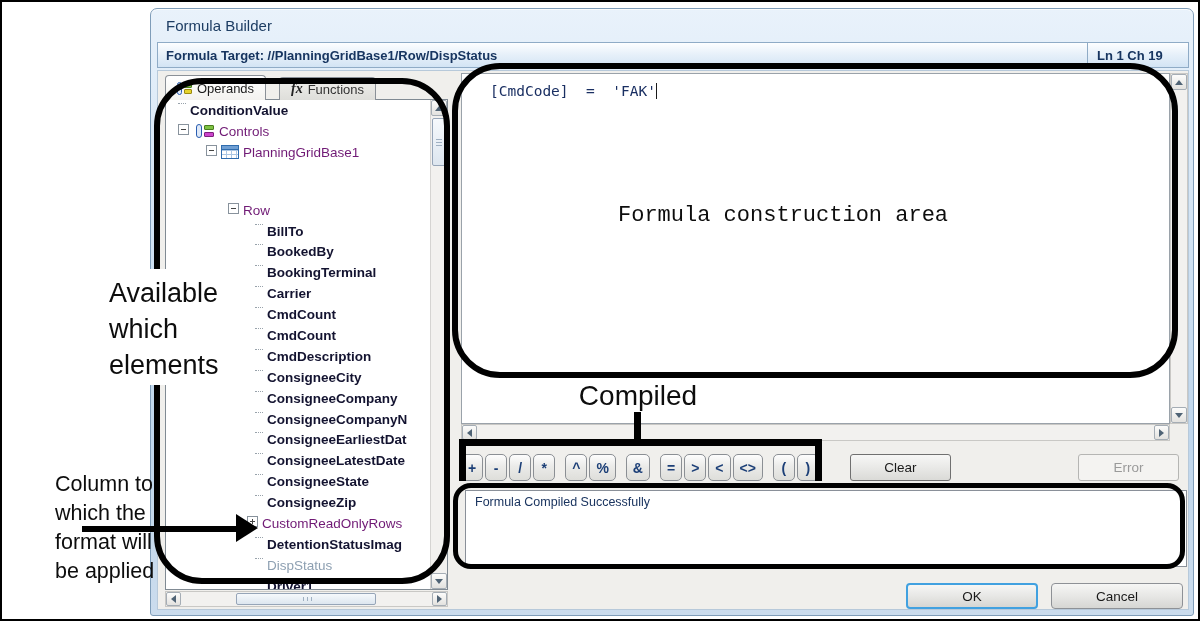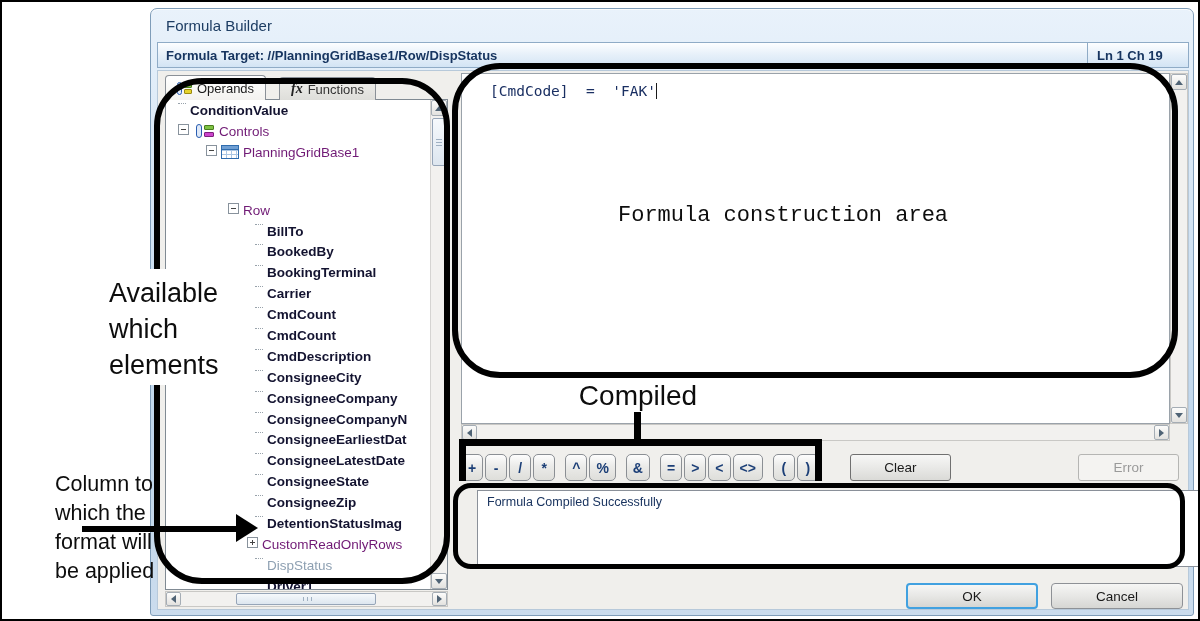--- a/index.html
+++ b/index.html
@@ -100,21 +100,21 @@
   .opkey { min-width:22px; height:27px; padding:0 6px; border:1px solid #8b8f94; border-radius:5px;
     background:linear-gradient(#fdfdfd,#ebebe9 45%,#dededa); color:#1c3f77; font-weight:bold;
     font-size:14px; display:inline-flex; align-items:center; justify-content:center;
     font-family:"Liberation Sans", sans-serif; }
   .edit-btn { position:absolute; top:445px; width:101px; height:27px; border:1px solid #707070; border-radius:3px;
     background:linear-gradient(#f7f7f6,#e9e9e7 50%,#dadad7); font-size:13.5px; color:#1a1a1a;
     display:flex; align-items:center; justify-content:center; z-index:1; }
   .edit-btn.disabled { color:#9a9a9a; background:#f4f3f1; border-color:#b5b5b3; }
 
   
-  .error-box { position:absolute; left:326px; top:481px; width:722px; height:77px; background:#fff;
+  .error-box { position:absolute; left:314px; top:481px; width:722px; height:77px; background:#fff;
     border:1px solid #8a9099; z-index:1;padding-left:41px; }
   .status-text { position:absolute; left:9px; top:4px; font-size:12.5px; font-weight:500; color:#1b3560; }
   .footer-btn { position:absolute; top:574px; width:132px; height:26px; border-radius:4px;
     background:linear-gradient(#f6f6f5,#e7e7e5 50%,#d6d6d3); font-size:13.5px; color:#1a1a1a;
     display:flex; align-items:center; justify-content:center; z-index:1; }
   .ok-btn { left:755px; border:2px solid #41a1e0; }
   .cancel-btn { left:900px; border:1px solid #8e9196; }
 
   
   .oval { position:absolute; border:6px solid #000; background:transparent; z-index:5; pointer-events:none; }
@@ -243,27 +243,27 @@
             <span class="label-bold">ConsigneeLatestDate</span>
           </div>
           <div class="tree-row k-field">
             <span class="dash"></span>
             <span class="label-bold">ConsigneeState</span>
           </div>
           <div class="tree-row k-field">
             <span class="dash"></span>
             <span class="label-bold">ConsigneeZip</span>
           </div>
-          <div class="tree-row k-field">
-            <span class="dash"></span>
-            <span class="label-bold">DetentionStatusImag</span>
-          </div>
           <div class="tree-row k-collapsed">
             <span class="expander plus"></span>
             <span class="label-plain">CustomReadOnlyRows</span>
+          </div>
+          <div class="tree-row k-field">
+            <span class="dash"></span>
+            <span class="label-bold">DetentionStatusImag</span>
           </div>
           <div class="tree-row k-field">
             <span class="dash"></span>
             <span class="label-muted">DispStatus</span>
           </div>
           <div class="tree-row k-field">
             <span class="dash"></span>
             <span class="label-bold">Driver1</span>
           </div>
           <div class="tree-row k-field">

